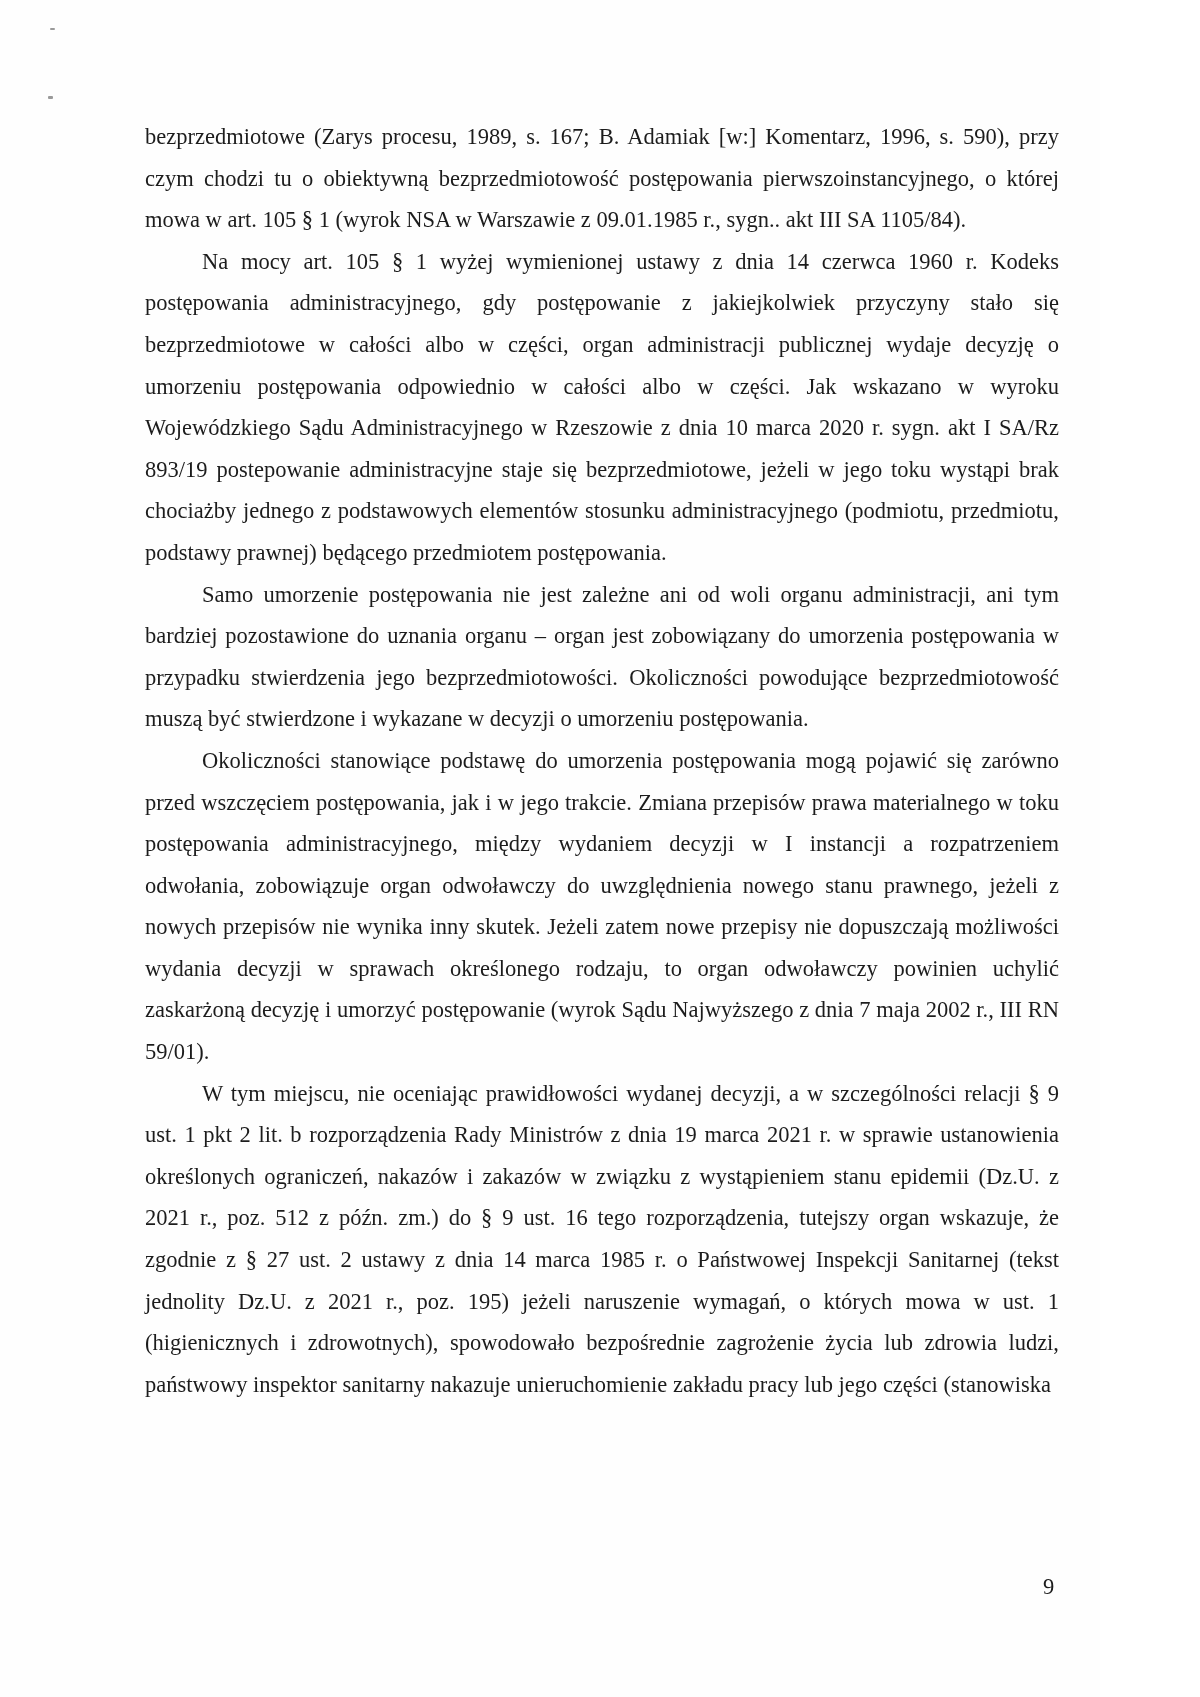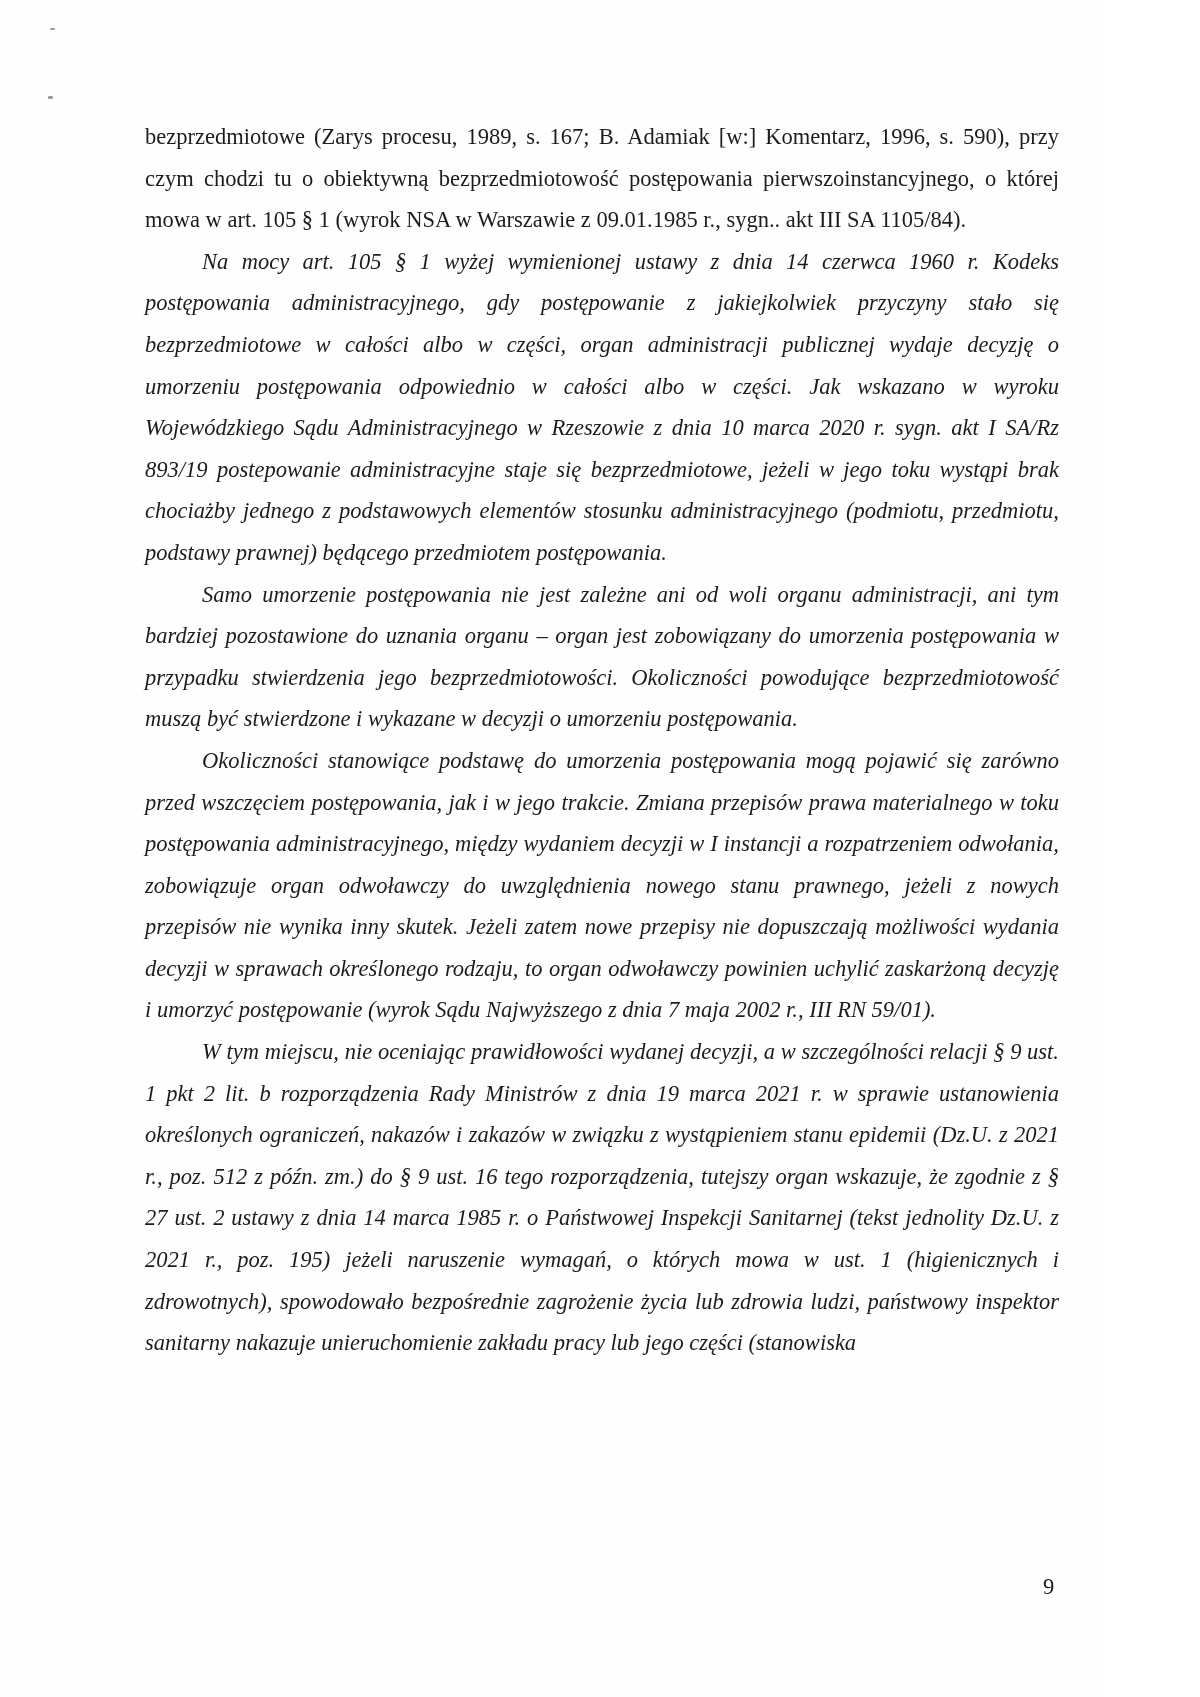--- a/index.html
+++ b/index.html
@@ -36,21 +36,20 @@
       line-height: 41.6px;
       color: #1c1c1c;
       text-align: justify;
     }
     .body-text p {
       margin: 0;
       padding: 0;
     }
     .body-text p.indent {
       text-indent: 57px;
-      font-style: italic;
     }
     .page-number {
       position: absolute;
       left: 1043px;
       top: 1574px;
       font-family: "Liberation Serif", "DejaVu Serif", serif;
       font-size: 22.5px;
       color: #1c1c1c;
     }
   </style>

